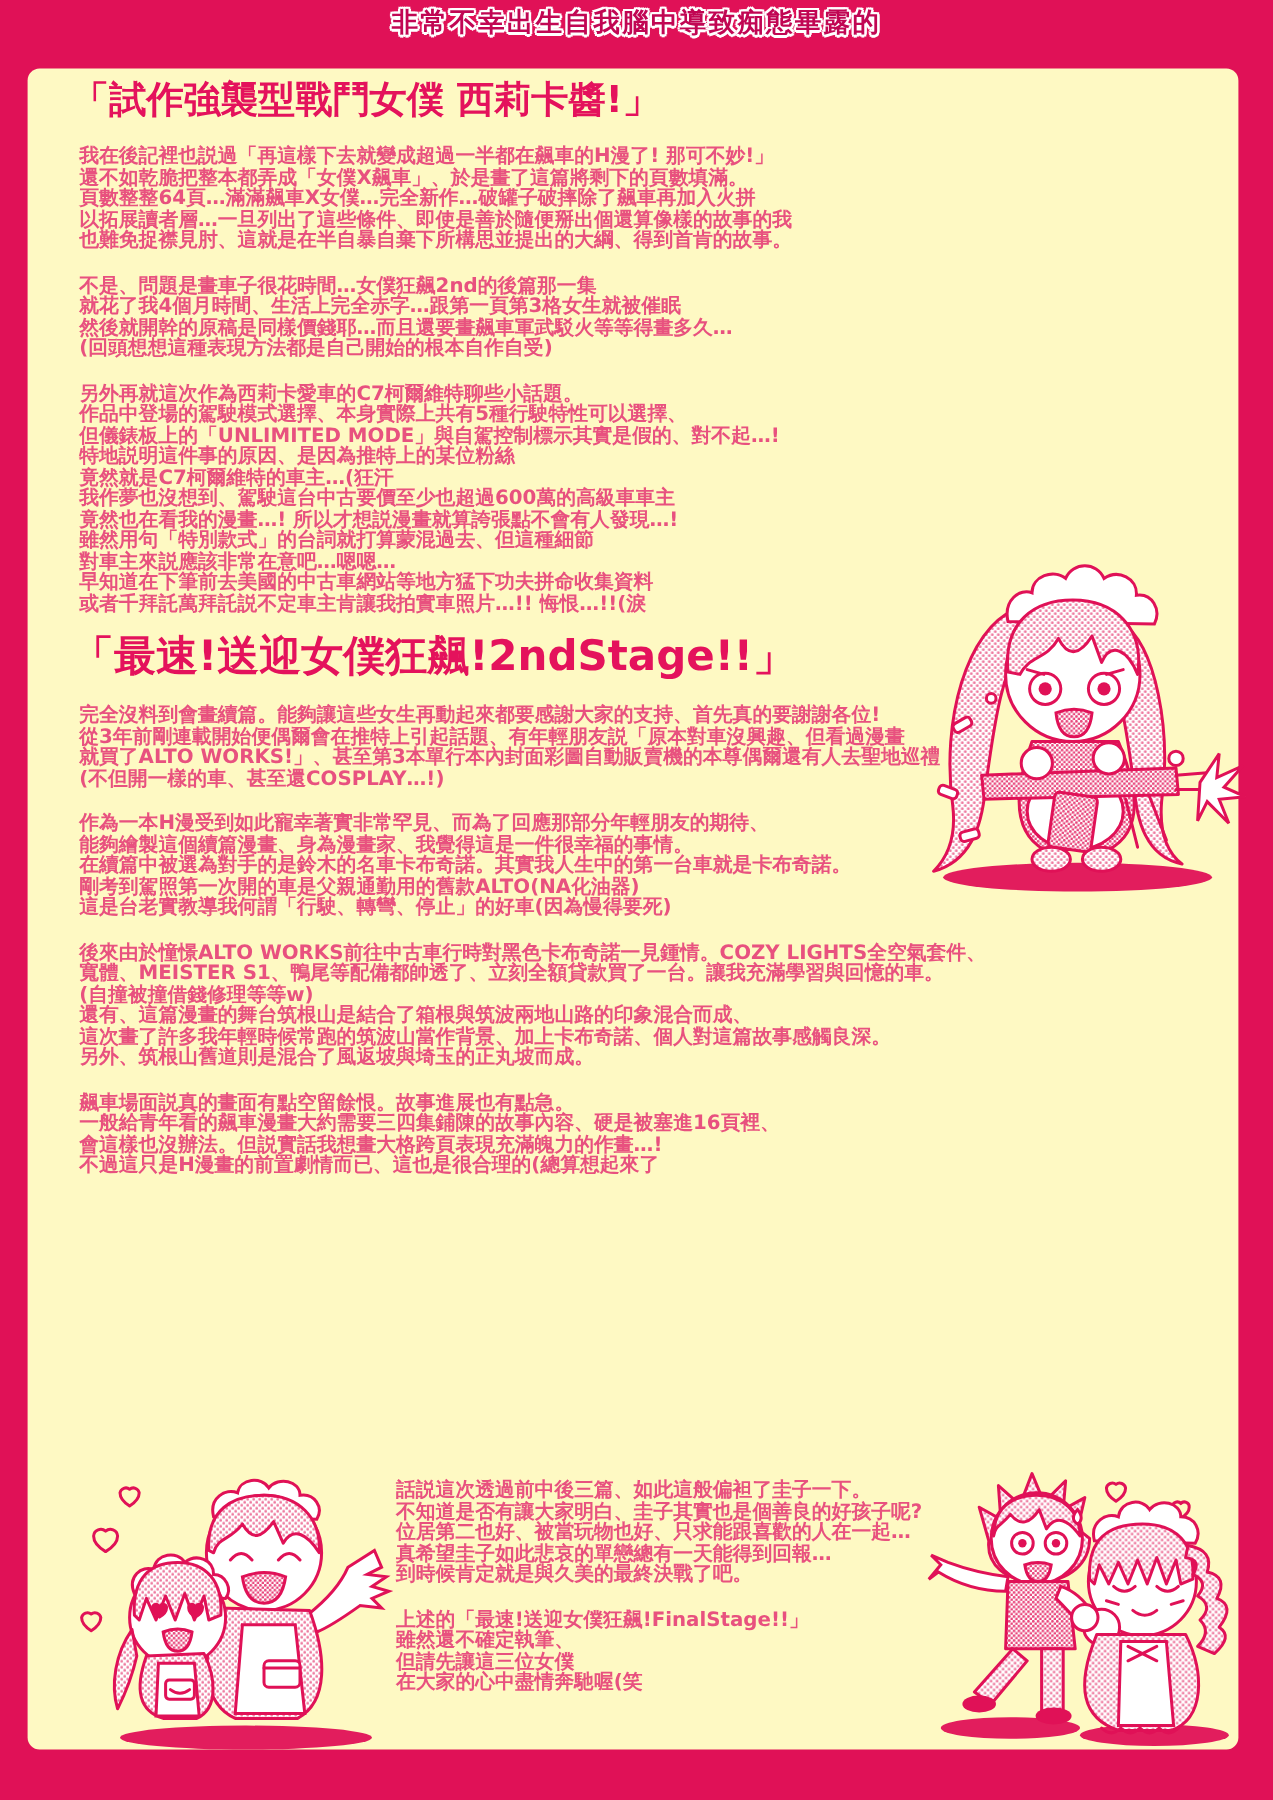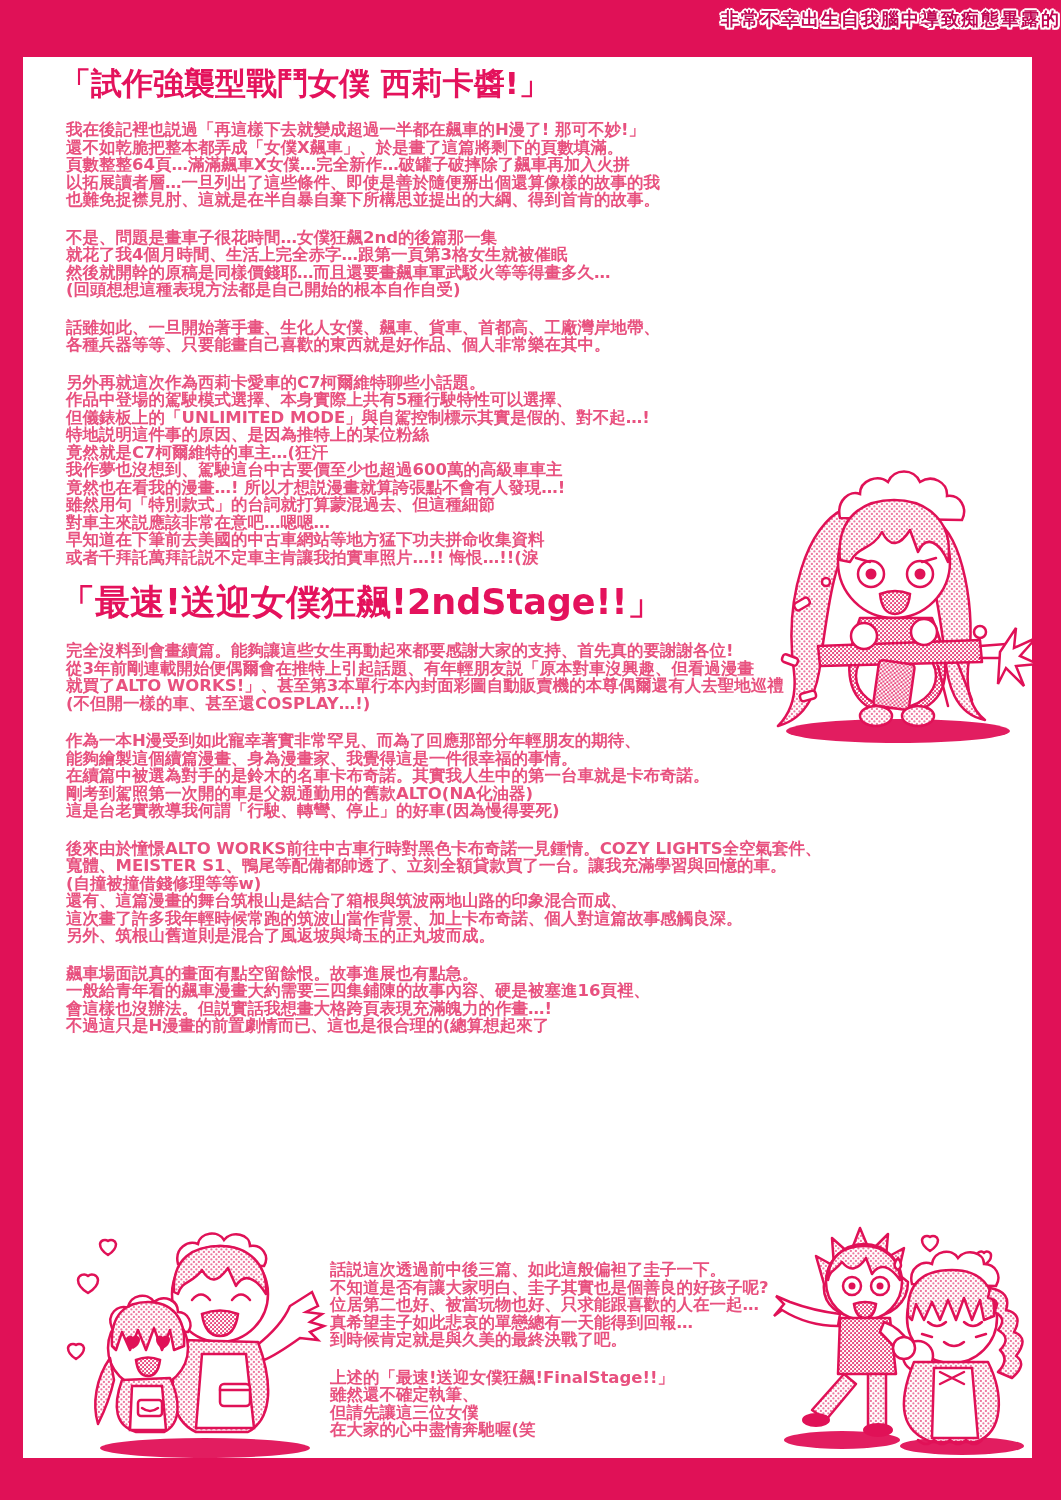--- a/index.html
+++ b/index.html
@@ -13,36 +13,37 @@
   html,body{background:#888;}
   .page{
     position:relative;
     width:1061px;height:1500px;
     background:var(--frame);
     overflow:hidden;
     font-family:"DejaVu Sans","Liberation Sans",sans-serif;
   }
   .banner{
     position:absolute;left:0;top:0;width:100%;height:57px;
-    text-align:right;
+    text-align:center;
     color:var(--banner-text);
     font-weight:bold;
-    font-size:18px;line-height:24px;
+    font-size:22px;line-height:24px;
     letter-spacing:2px;
     padding-top:7px;
     text-shadow:
       -2px 0 0 #fff, 2px 0 0 #fff, 0 -2px 0 #fff, 0 2px 0 #fff,
       -1.5px -1.5px 0 #fff, 1.5px -1.5px 0 #fff, -1.5px 1.5px 0 #fff, 1.5px 1.5px 0 #fff;
     font-family: Liberation Serif, serif;
   }
   .content{
     position:absolute;left:23px;top:57px;right:29px;bottom:42px;
-    background:#ffffff;
+    background:#fef9c3;
     padding:4px 30px 4px 43px;
     overflow:hidden;
+    border-radius:10px;
   }
   .sec-title{
     color:var(--section-title);
     font-weight:bold;
     font-size:31px;
     line-height:36px;
     margin:4px 0 9px -6px;
     letter-spacing:0px;
     white-space:nowrap;
   }
@@ -52,21 +53,21 @@
     font-weight:bold;
     font-size:16.5px;
     line-height:17.5px;
     white-space:pre-line;
     margin-bottom:10px;
     letter-spacing:0px;
     margin-top:20px;
   }
   .indent-block{
     position:absolute;
-    left:307px;top:1184px;
+    left:307px;top:1156px;
     width:520px;
   }
   .illus{position:absolute;}
   .illus svg{display:block;width:100%;height:100%;}
   .stroke{fill:none;stroke:var(--ink);stroke-width:2.5;stroke-linecap:round;stroke-linejoin:round;}
   .skin{fill:#fff;stroke:var(--ink);stroke-width:2.5;}
   .hair{fill:url(#ht);stroke:var(--ink);stroke-width:2.5;stroke-linejoin:round;}
   .hairD{fill:url(#htd);stroke:var(--ink);stroke-width:2.5;stroke-linejoin:round;}
   .solid{fill:var(--ink);}
   .shadow{fill:var(--ink);opacity:.95;}
@@ -100,22 +101,20 @@
     <div class="sec-title">「試作強襲型戰鬥女僕 西莉卡醬!」</div>
     <div class="para">我在後記裡也説過「再這樣下去就變成超過一半都在飆車的H漫了! 那可不妙!」
 還不如乾脆把整本都弄成「女僕X飆車」、於是畫了這篇將剩下的頁數填滿。
 頁數整整64頁…滿滿飆車X女僕…完全新作…破罐子破摔除了飆車再加入火拼
 以拓展讀者層…一旦列出了這些條件、即使是善於隨便掰出個還算像樣的故事的我
 也難免捉襟見肘、這就是在半自暴自棄下所構思並提出的大綱、得到首肯的故事。</div>
     <div class="para">不是、問題是畫車子很花時間…女僕狂飆2nd的後篇那一集
 就花了我4個月時間、生活上完全赤字…跟第一頁第3格女生就被催眠
 然後就開幹的原稿是同樣價錢耶…而且還要畫飆車軍武駁火等等得畫多久…
 (回頭想想這種表現方法都是自己開始的根本自作自受)</div>
-    <div class="para">話雖如此、一旦開始著手畫、生化人女僕、飆車、貨車、首都高、工廠灣岸地帶、
-各種兵器等等、只要能畫自己喜歡的東西就是好作品、個人非常樂在其中。</div>
     <div class="para">另外再就這次作為西莉卡愛車的C7柯爾維特聊些小話題。
 作品中登場的駕駛模式選擇、本身實際上共有5種行駛特性可以選擇、
 但儀錶板上的「UNLIMITED MODE」與自駕控制標示其實是假的、對不起…!
 特地説明這件事的原因、是因為推特上的某位粉絲
 竟然就是C7柯爾維特的車主…(狂汗
 我作夢也沒想到、駕駛這台中古要價至少也超過600萬的高級車車主
 竟然也在看我的漫畫…! 所以才想説漫畫就算誇張點不會有人發現…!
 雖然用句「特別款式」的台詞就打算蒙混過去、但這種細節
 對車主來説應該非常在意吧…嗯嗯…
 早知道在下筆前去美國的中古車網站等地方猛下功夫拼命收集資料

